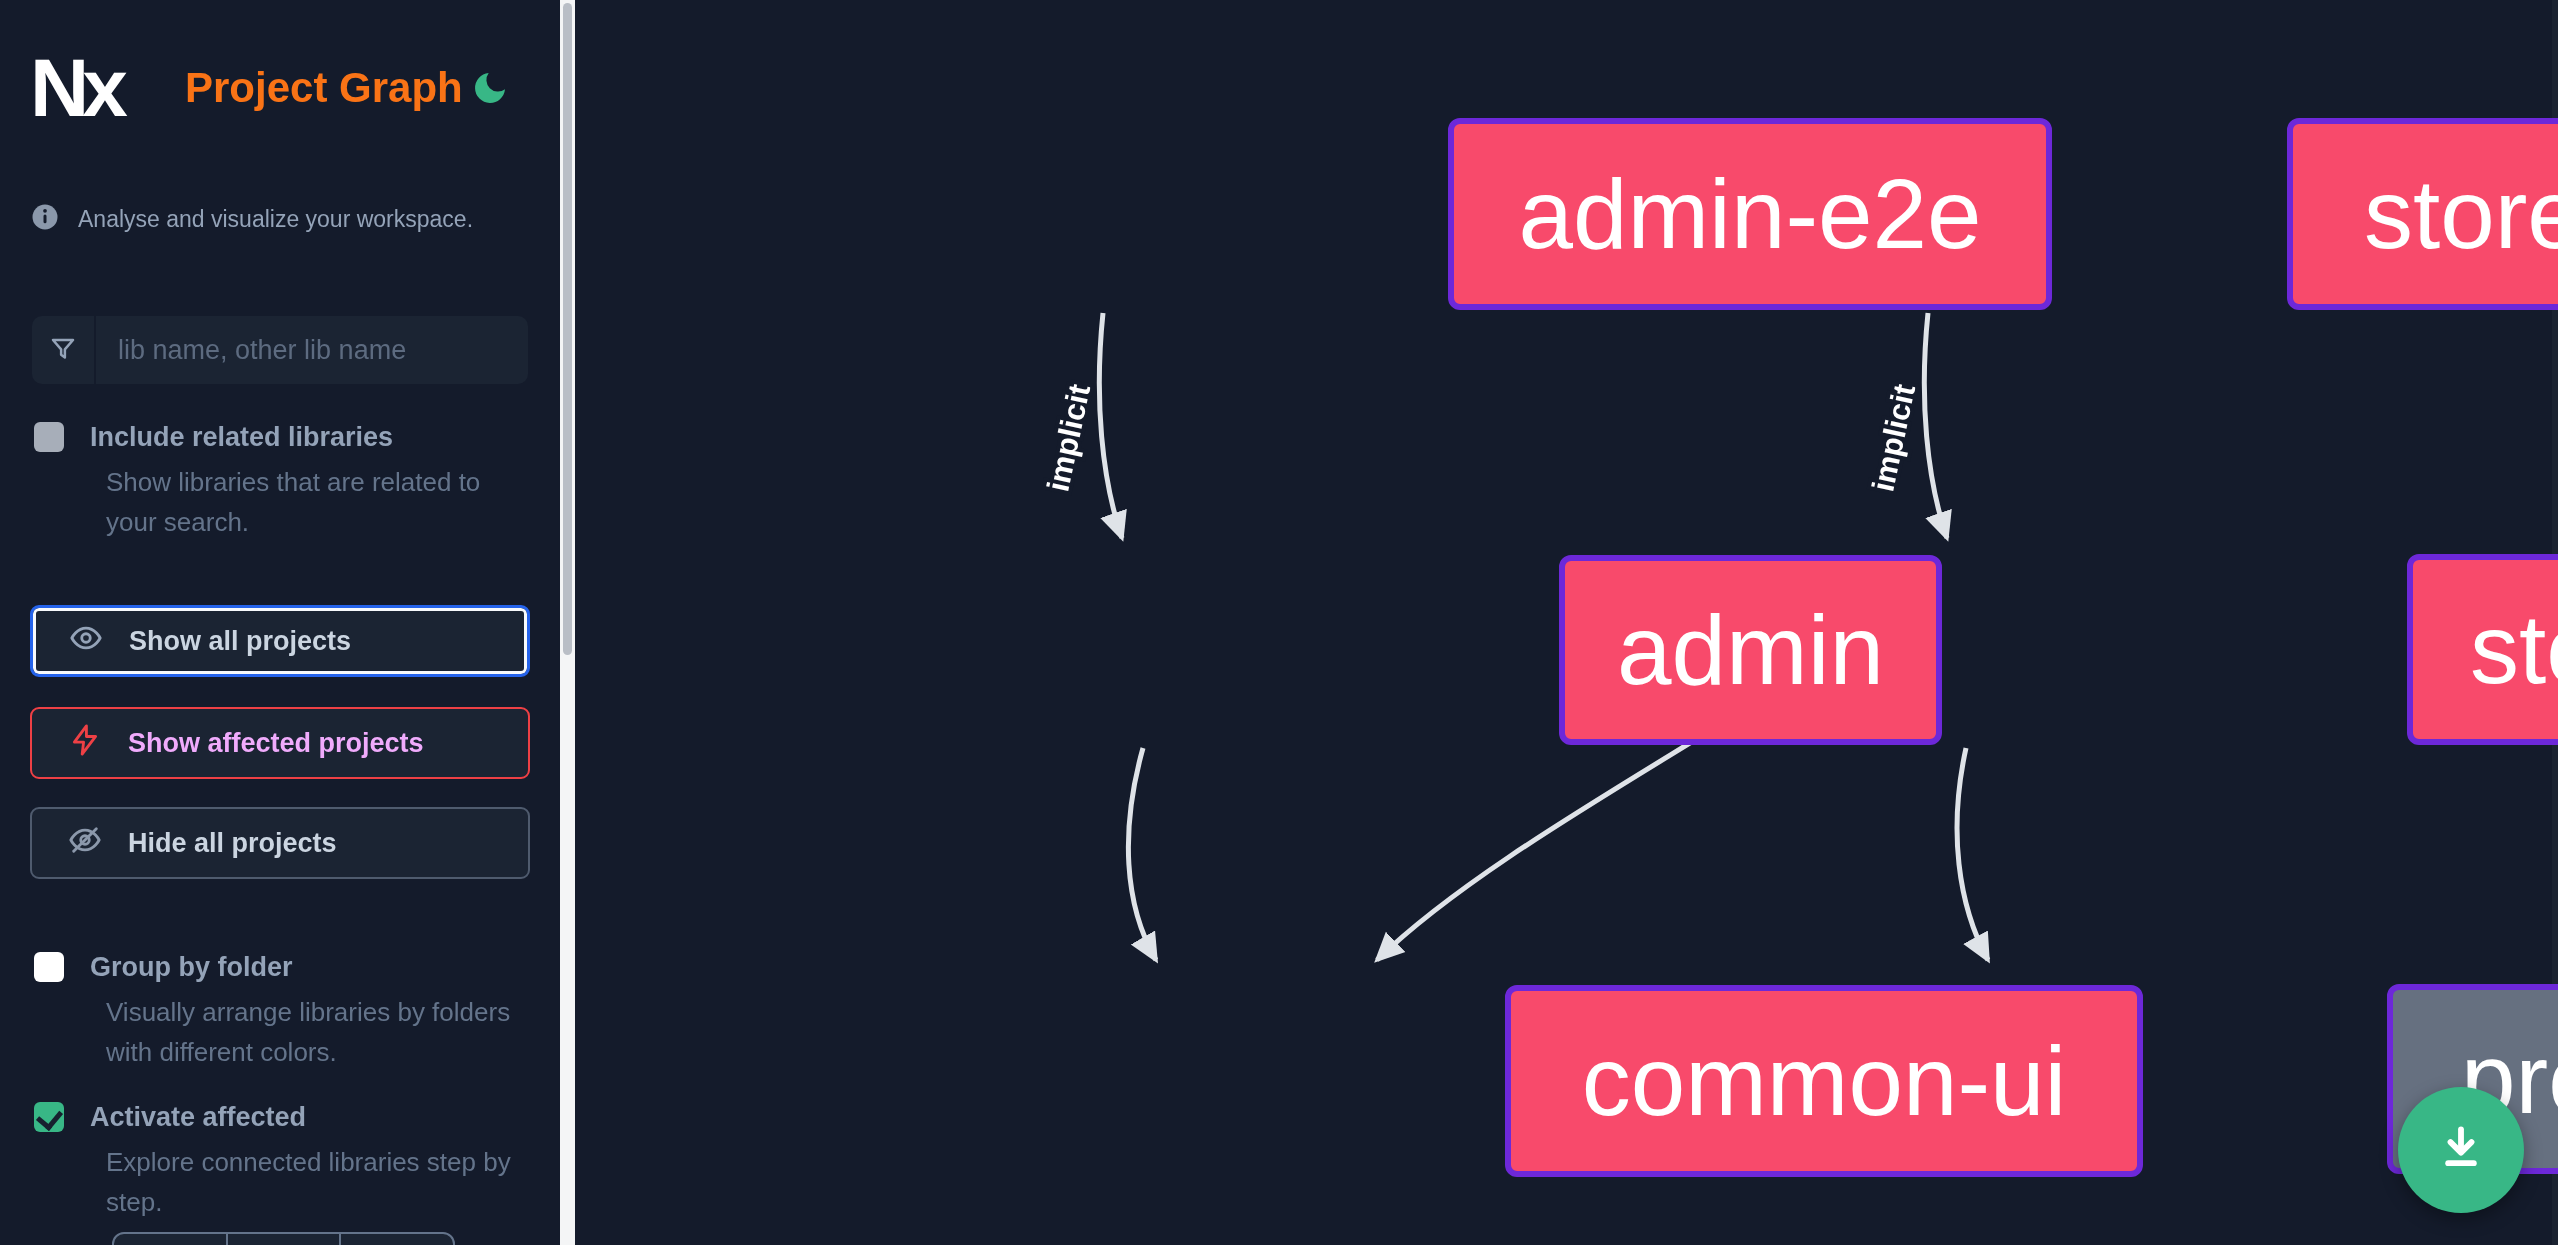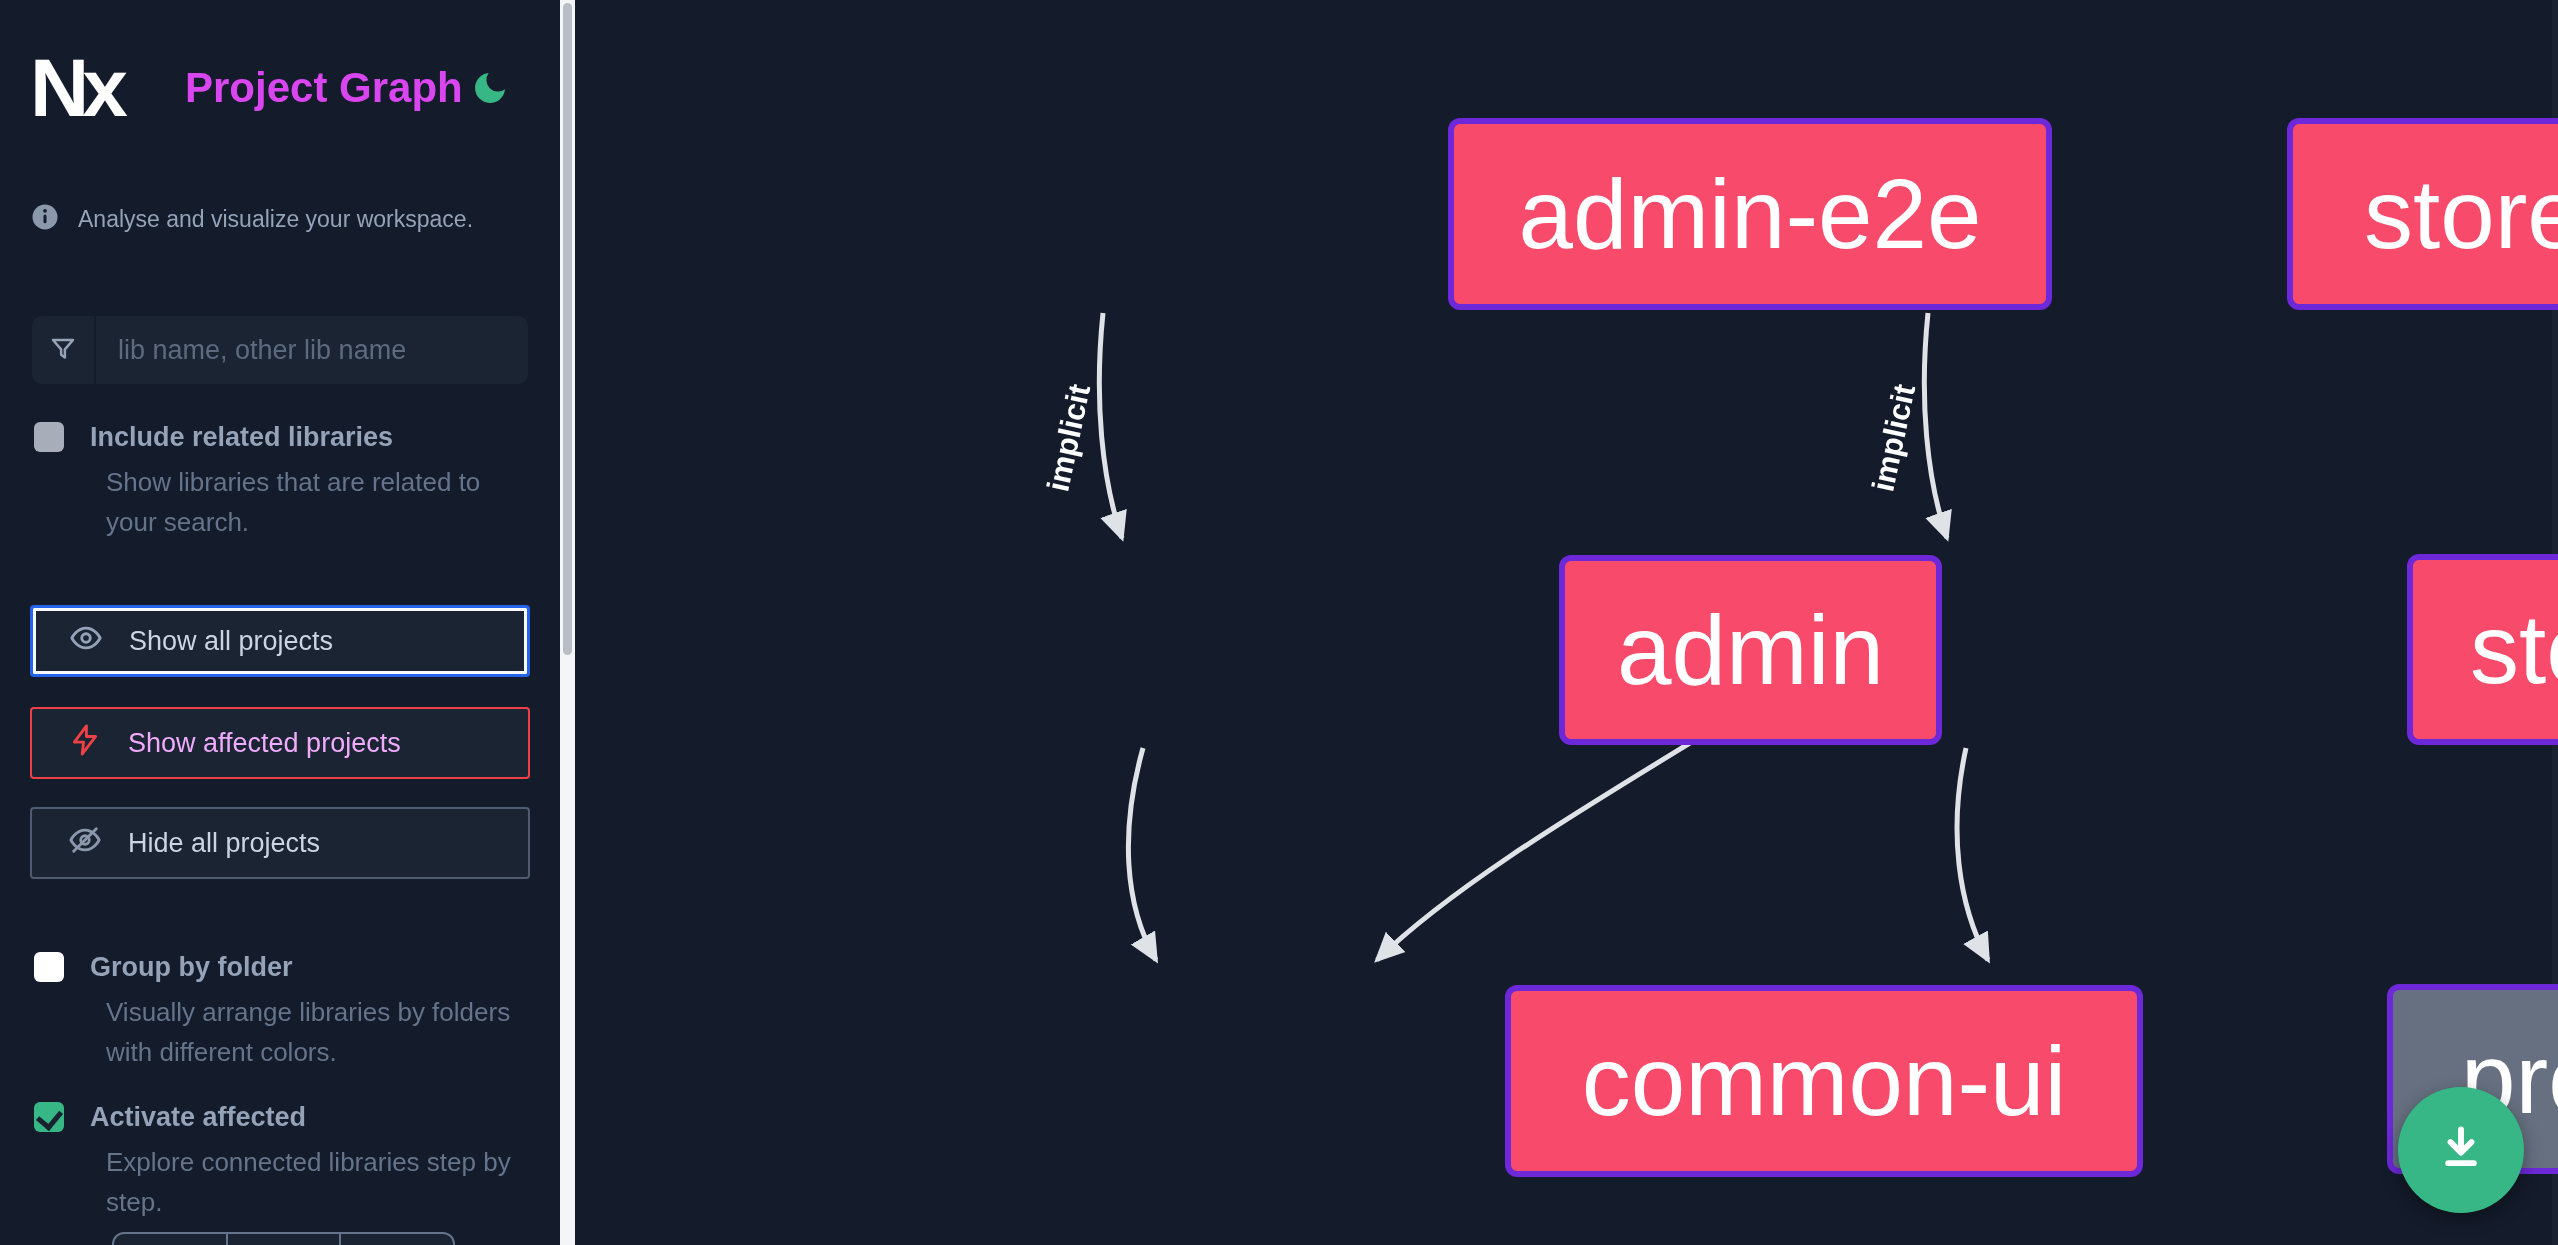--- a/index.html
+++ b/index.html
@@ -9,40 +9,40 @@
     background:#141b2b;
     position:relative;
     color:#cbd5e1;
   }
 
   
   .sidebar { position:absolute; left:0; top:0; width:560px; height:1245px; background:#141b2b; z-index:5; }
 
   .header-row { position:absolute; left:30px; top:50px; width:500px; height:76px; display:flex; align-items:center; }
   .logo { font-size:82px; font-weight:800; color:#ffffff; letter-spacing:-7px; line-height:1; }
-  .app-title { position:absolute; left:155px; font-size:42px; font-weight:700; color:#d946ef; }
+  .app-title { position:absolute; left:155px; font-size:42px; font-weight:700; color:#f97316; }
   .theme-toggle { position:absolute; left:440px; top:18px; width:40px; height:40px; cursor:pointer; }
 
   .info-row { position:absolute; left:30px; top:202px; display:flex; align-items:center; gap:18px; }
   .info-row .txt { font-size:23px; color:#94a3b8; }
 
   .search { position:absolute; left:32px; top:316px; width:496px; height:68px; background:#1b2433; border-radius:10px; display:flex; overflow:hidden; }
   .search .icon-cell { width:64px; height:100%; display:flex; align-items:center; justify-content:center; border-right:2px solid #141b2b; flex:none; }
   .search input { flex:1; height:100%; background:transparent; border:none; outline:none; padding:0 22px; font-size:27px; color:#cbd5e1; font-family:"Liberation Sans", sans-serif; }
   .search input::placeholder { color:#5d6b80; }
 
   .toggle { position:absolute; left:34px; width:470px; }
   .toggle .cb { position:absolute; left:0; top:2px; width:30px; height:30px; border-radius:6px; background:#a7aeb9; }
   .toggle.t-white .cb { background:#ffffff; }
   .toggle .cb.checked { background:#38b786; }
   .toggle .cb.checked::after { content:""; position:absolute; left:7px; top:4px; width:12px; height:17px; border:solid #17212f; border-width:0 5px 5px 0; transform:rotate(40deg); }
   .toggle .t-label { display:block; margin-left:56px; font-size:27px; font-weight:700; color:#94a3b8; line-height:34px; }
   .toggle .t-desc { display:block; margin-left:72px; margin-top:8px; width:420px; font-size:26px; color:#64748b; line-height:40px; }
 
-  .side-btn { position:absolute; left:30px; width:500px; height:72px; border-radius:4px; background:#1b2433; display:flex; align-items:center; gap:26px; padding:0 36px; cursor:pointer; font-size:27px; font-weight:400; color:#cbd5e1; }
+  .side-btn { position:absolute; left:30px; width:500px; height:72px; border-radius:9px; background:#1b2433; display:flex; align-items:center; gap:26px; padding:0 36px; cursor:pointer; font-size:27px; font-weight:700; color:#cbd5e1; }
   .btn-show-all { top:605px; border:3px solid #2563eb; box-shadow:inset 0 0 0 3px #f8fafc; }
   .btn-show-affected { top:707px; border:2px solid #ee4045; color:#f0abfc; }
   .btn-hide-all { top:807px; border:2px solid #4f5b6e; }
 
   .segmented { position:absolute; left:112px; top:1232px; width:343px; height:60px; border:2px solid #64748b; border-radius:12px; background:#1b2433; display:flex; }
   .segmented .seg { flex:1; border-right:2px solid #64748b; }
   .segmented .seg:last-child { border-right:none; }
 
   
   .side-scroll-track { position:absolute; left:560px; top:0; width:15px; height:1245px; background:#f4f5f6; z-index:6; }

